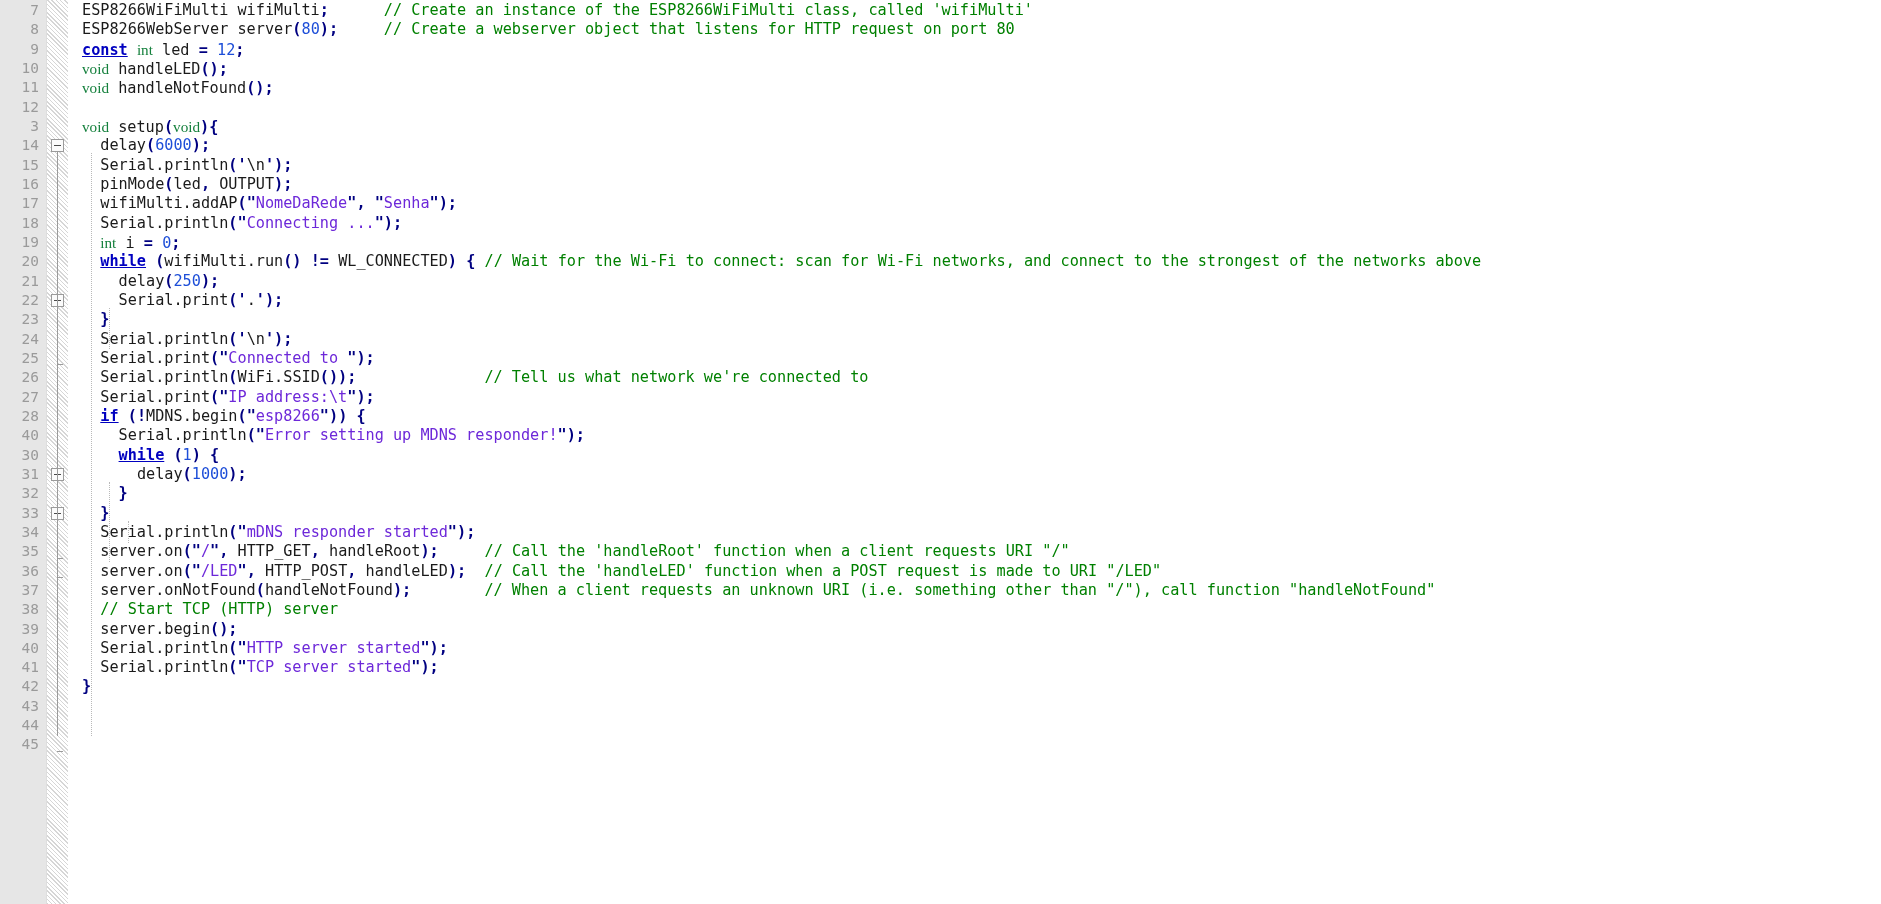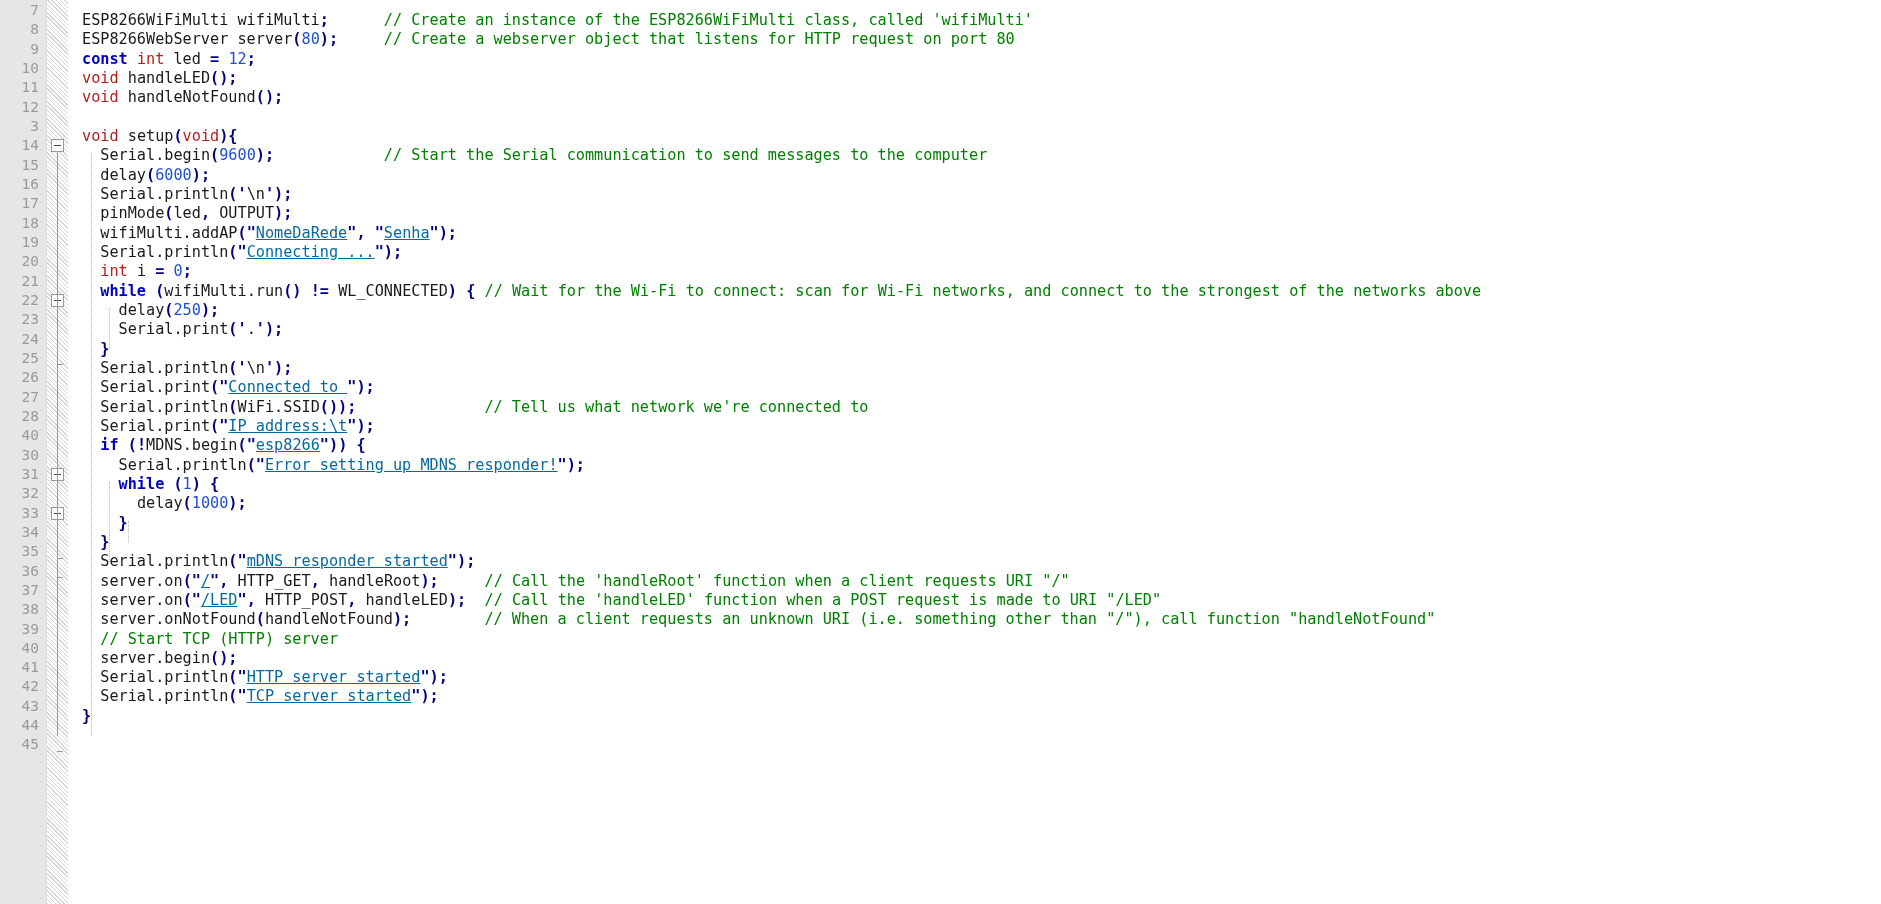--- a/index.html
+++ b/index.html
@@ -41,34 +41,34 @@
   }
   .foldline {
     position:absolute; left:10px; width:1px; background:#9b9b9b;
   }
   .foldend {
     position:absolute; left:10px; width:6px; height:1px; background:#9b9b9b;
   }
 
   
   .codearea { position:relative; flex:1 1 auto; height:100%; overflow:hidden; background:#fff; }
-  .code { position:relative; padding-top:11px; }
+  .code { position:relative; padding-top:1px; }
   .line {
     height:19.33px; line-height:19.33px; white-space:pre;
     font-size:15.2px; color:#1a1a1a; padding-left:14px;
   }
   
   .iguide { position:absolute; width:1px; border-left:1px dotted #b9b9b9; }
 
   
-  .kw   { color:#0000c0; font-weight:bold; }   
-  .kw2  { color:#b91c1c; }                      
+  .kw   { color:#0000c0; font-weight:bold;text-decoration:underline; }   
+  .kw2  { color:#15803d;font-family:Liberation Serif, serif; }                      
   .cmt  { color:#008000; }                      
   .num  { color:#1d4ed8; }                      
-  .str  { color:#0369a1;text-decoration:underline; }                      
+  .str  { color:#6d28d9; }                      
   .chr  { color:#1a1a1a; }                      
   .op   { color:#000080; font-weight:bold; }    
   .id   { color:#1a1a1a; }
 </style>
 </head>
 <body>
 
 <div id="editor">
 
   <div class="gutter">
@@ -131,21 +131,20 @@
 
   <div class="codearea">
     <div class="code" id="code">
         <div class="line"><span class="id">ESP8266WiFiMulti</span> <span class="id">wifiMulti</span><span class="op">;</span>      <span class="cmt">// Create an instance of the ESP8266WiFiMulti class, called 'wifiMulti'</span></div>
         <div class="line"><span class="id">ESP8266WebServer</span> <span class="id">server</span><span class="op">(</span><span class="num">80</span><span class="op">);</span>     <span class="cmt">// Create a webserver object that listens for HTTP request on port 80</span></div>
         <div class="line"><span class="kw">const</span> <span class="kw2">int</span> <span class="id">led</span> <span class="op">=</span> <span class="num">12</span><span class="op">;</span></div>
         <div class="line"><span class="kw2">void</span> <span class="id">handleLED</span><span class="op">();</span></div>
         <div class="line"><span class="kw2">void</span> <span class="id">handleNotFound</span><span class="op">();</span></div>
         <div class="line">&nbsp;</div>
         <div class="line"><span class="kw2">void</span> <span class="id">setup</span><span class="op">(</span><span class="kw2">void</span><span class="op">){</span></div>
-        <div class="line">  <span class="id">Serial</span>.<span class="id">begin</span><span class="op">(</span><span class="num">9600</span><span class="op">);</span>            <span class="cmt">// Start the Serial communication to send messages to the computer</span></div>
         <div class="line">  <span class="id">delay</span><span class="op">(</span><span class="num">6000</span><span class="op">);</span></div>
         <div class="line">  <span class="id">Serial</span>.<span class="id">println</span><span class="op">(</span><span class="op">'</span><span class="chr">\n</span><span class="op">'</span><span class="op">);</span></div>
         <div class="line">  <span class="id">pinMode</span><span class="op">(</span><span class="id">led</span><span class="op">,</span> <span class="id">OUTPUT</span><span class="op">);</span></div>
         <div class="line">  <span class="id">wifiMulti</span>.<span class="id">addAP</span><span class="op">(</span><span class="op">"</span><span class="str">NomeDaRede</span><span class="op">"</span><span class="op">,</span> <span class="op">"</span><span class="str">Senha</span><span class="op">"</span><span class="op">);</span></div>
         <div class="line">  <span class="id">Serial</span>.<span class="id">println</span><span class="op">(</span><span class="op">"</span><span class="str">Connecting ...</span><span class="op">"</span><span class="op">);</span></div>
         <div class="line">  <span class="kw2">int</span> <span class="id">i</span> <span class="op">=</span> <span class="num">0</span><span class="op">;</span></div>
         <div class="line">  <span class="kw">while</span> <span class="op">(</span><span class="id">wifiMulti</span>.<span class="id">run</span><span class="op">()</span> <span class="op">!=</span> <span class="id">WL_CONNECTED</span><span class="op">)</span> <span class="op">{</span> <span class="cmt">// Wait for the Wi-Fi to connect: scan for Wi-Fi networks, and connect to the strongest of the networks above</span></div>
         <div class="line">    <span class="id">delay</span><span class="op">(</span><span class="num">250</span><span class="op">);</span></div>
         <div class="line">    <span class="id">Serial</span>.<span class="id">print</span><span class="op">(</span><span class="op">'</span><span class="chr">.</span><span class="op">'</span><span class="op">);</span></div>
         <div class="line">  <span class="op">}</span></div>

